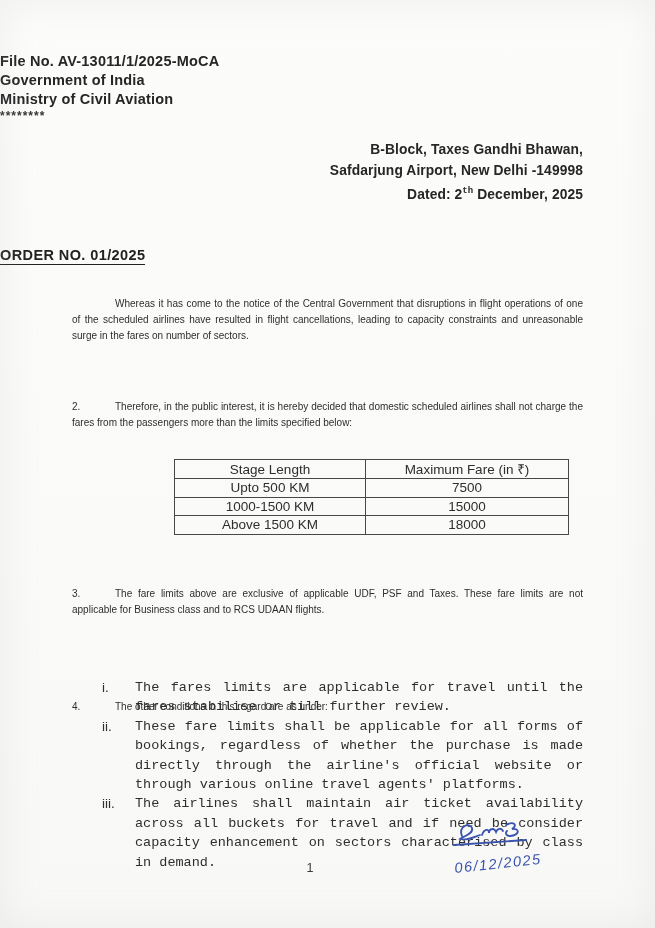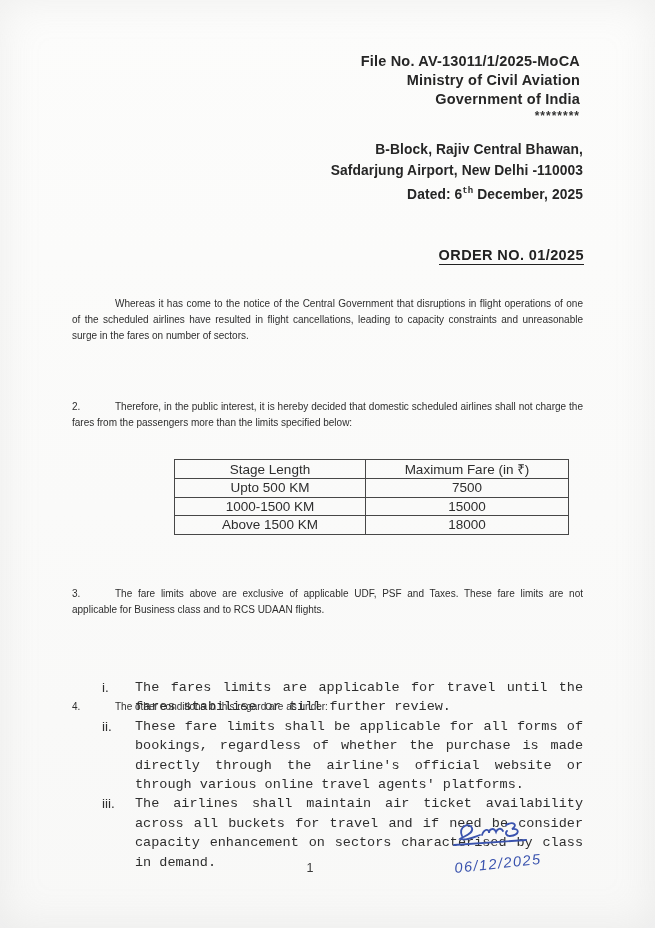--- a/index.html
+++ b/index.html
@@ -15,32 +15,32 @@
     color:#2d2d2d;
     overflow:hidden;
   }
   
   .page::after{
     content:"";position:absolute;inset:0;pointer-events:none;
     box-shadow:inset 0 0 40px rgba(180,180,180,.18);
   }
   .center-head{
     position:absolute;top:52px;left:0;width:540px;
-    text-align:right;font-weight:bold;color:#262626;margin-left:40px;
+    text-align:left;font-weight:bold;color:#262626;
   }
   .center-head .l{font-size:14.5px;line-height:19px;letter-spacing:.2px;}
   .center-head .stars{font-size:12px;line-height:14px;letter-spacing:1px;color:#333;}
   .addr{
     position:absolute;top:140px;right:72px;width:380px;
     text-align:right;font-weight:bold;color:#262626;
     font-size:13.8px;line-height:20.5px;letter-spacing:.1px;
   }
   .addr sup{font-size:9px;font-family:Liberation Mono, monospace;}
   .order-title{
-    position:absolute;top:246px;left:0;width:584px;text-align:right;
+    position:absolute;top:246px;left:0;width:584px;text-align:left;
   }
   .order-title span{
     display:inline-block;font-weight:bold;font-size:14.5px;color:#222;
     letter-spacing:.4px;border-bottom:1.6px solid #222;padding-bottom:1px;
   }
   .para{
     position:absolute;left:72px;width:511px;
     font-size:10px;line-height:16px;text-align:justify;color:#2e2e2e;
   }
   .p1{top:296px;text-indent:43px;}
@@ -81,29 +81,29 @@
     font-size:12.5px;color:#3a3a3a;
   }
 </style>
 </head>
 <body>
 
 <div class="page">
 
   <div class="center-head">
     <div class="l">File No. AV-13011/1/2025-MoCA</div>
+    <div class="l">Government of India</div>
     <div class="l">Ministry of Civil Aviation</div>
-    <div class="l">Government of India</div>
     <div class="stars">********</div>
   </div>
 
   <div class="addr">
-    <div>B-Block, Rajiv Central Bhawan,</div>
-    <div>Safdarjung Airport, New Delhi -110003</div>
-    <div><span>Dated: 6</span><sup>th</sup><span> December, 2025</span></div>
+    <div>B-Block, Taxes Gandhi Bhawan,</div>
+    <div>Safdarjung Airport, New Delhi -149998</div>
+    <div><span>Dated: 2</span><sup>th</sup><span> December, 2025</span></div>
   </div>
 
   <div class="order-title">
     <span>ORDER NO. 01/2025</span>
   </div>
 
   <div class="para p1">Whereas it has come to the notice of the Central Government that disruptions in flight operations of one of the scheduled airlines have resulted in flight cancellations, leading to capacity constraints and unreasonable surge in the fares on number of sectors.</div>
 
   <div class="para p2"><span class="pnum">2.</span><span>Therefore, in the public interest, it is hereby decided that domestic scheduled airlines shall not charge the fares from the passengers more than the limits specified below:</span></div>
 

